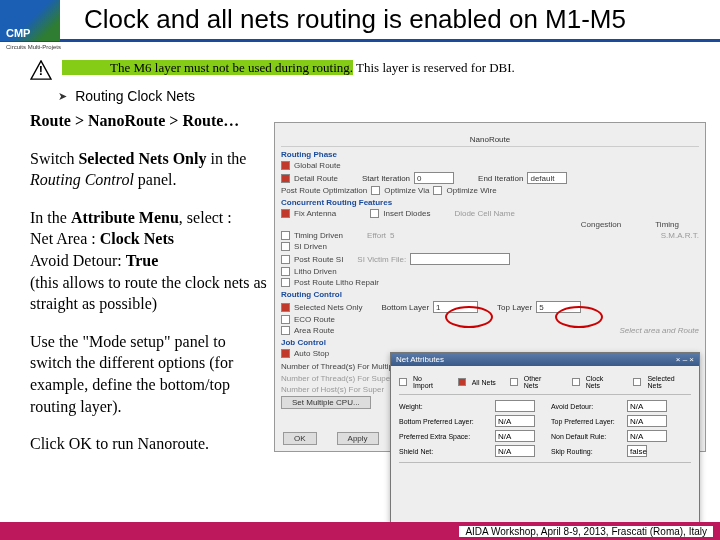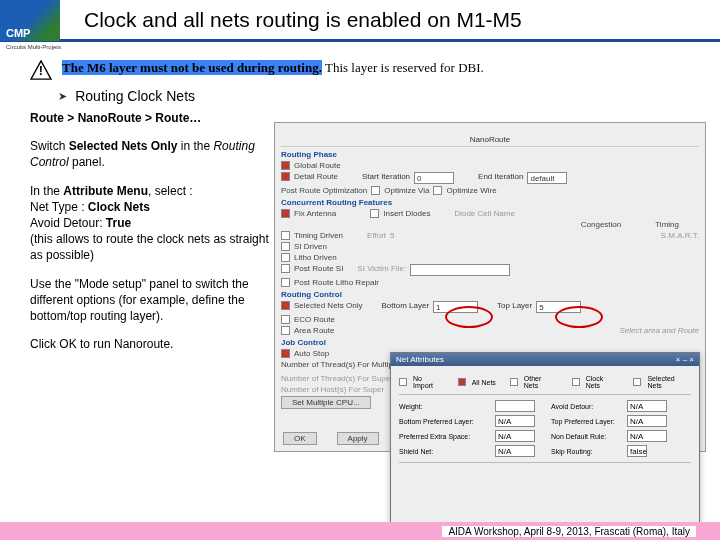--- a/index.html
+++ b/index.html
@@ -30,21 +30,21 @@
   .logo::after {
     content: "CMP";
     position: absolute;
     bottom: 2px;
     left: 6px;
     color: #fff;
     font-weight: bold;
     font-size: 11px;
   }
   .slide-title {
-    font-size: 21px;
+    font-size: 26px;
     font-weight: 400;
     color: #000;
     margin-left: 12px;
   }
   .tagline {
     font-size: 6px;
     color: #333;
     padding: 2px 6px;
   }
   .content {
@@ -60,41 +60,42 @@
   }
   .warn-icon {
     width: 22px;
     height: 20px;
   }
   .warn-text {
     font-family: "Times New Roman", serif;
     font-size: 13px;
   }
   .warn-text .hl {
-    background: #3b82f6;
-    font-weight: bold;
+    background: #84cc16;
+    font-weight: normal;
+    padding-left: 48px;
   }
   .bullet-row {
     display: flex;
     align-items: center;
     gap: 8px;
     margin: 6px 0 6px 28px;
   }
   .bullet-row .arrow {
     font-size: 11px;
     color: #333;
   }
   .clock-nets {
     font-size: 14px;
     font-weight: 400;
   }
   .left-col {
     width: 240px;
-    font-family: Liberation Sans, sans-serif;
-    font-size: 12px;
+    font-family: Liberation Serif, serif;
+    font-size: 16px;
     line-height: 1.35;
   }
   .left-col b { font-weight: bold; }
   .left-col .menu-path { font-weight: bold; margin: 4px 0 8px 0; }
   .nano-panel {
     position: absolute;
     top: 70px;
     left: 274px;
     width: 432px;
     height: 330px;
@@ -111,21 +112,21 @@
     padding-bottom: 2px;
     margin-bottom: 3px;
   }
   .np-section {
     color: #1a4a9c;
     font-weight: bold;
     margin: 3px 0 2px 0;
   }
   .np-row {
     display: flex;
-    align-items: flex-start;
+    align-items: center;
     gap: 4px;
     margin: 2px 0;
     flex-wrap: wrap;
   }
   .np-row label { color: #444; }
   .box {
     width: 9px;
     height: 9px;
     border: 1px solid #888;
     background: #fff;
@@ -199,27 +200,27 @@
     left: 8px;
     display: flex;
     gap: 20px;
   }
   .footer {
     position: absolute;
     bottom: 0;
     left: 0;
     right: 0;
     height: 18px;
-    background: #f9a8d4;
+    background: #be185d;
     color: #fff;
     font-size: 10px;
     display: flex;
     justify-content: flex-end;
     align-items: center;
-    padding: 0 24px;
+    padding: 0 7px;
   }
   .footer span {
     background: #fff;
     color: #000;
     padding: 0 6px;
   }
 </style>
 </head>
 <body>
 
@@ -246,21 +247,21 @@
     <span class="clock-nets">Routing Clock Nets</span>
   </div>
 
   <div class="left-col">
     <div class="menu-path">Route &gt; NanoRoute &gt; Route…</div>
     <p>
       <span>Switch </span><b>Selected Nets Only</b><span> in the </span><i>Routing Control</i><span> panel.</span>
     </p>
     <p>
       <span>In the </span><b>Attribute Menu</b><span>, select :</span><br>
-      <span>Net Type : </span><b>Clock Nets</b><br>
+      <span>Net Area : </span><b>Clock Nets</b><br>
       <span>Avoid Detour: </span><b>True</b><br>
       <span>(this allows to route the clock nets as straight as possible)</span>
     </p>
     <p>Use the "Mode setup" panel to switch the different options (for example, define the bottom/top routing layer).</p>
     <p>Click OK to run Nanoroute.</p>
   </div>
 
   <div class="nano-panel">
     <div class="np-title">NanoRoute</div>
 
@@ -303,27 +304,27 @@
       <span style="margin-left:20px;color:#999">Effort</span>
       <span style="color:#999">5</span>
       <span style="margin-left:auto;color:#999">S.M.A.R.T.</span>
     </div>
     <div class="np-row">
         <span class="box"></span>
         <label>SI Driven</label>
       </div>
     <div class="np-row">
         <span class="box"></span>
-        <label>Litho Driven</label>
-      </div>
-    <div class="np-row">
-        <span class="box"></span>
         <label>Post Route SI</label>
       <span style="margin-left:10px;color:#999">SI Victim File:</span>
         <span class="tf" style="width:100px"></span>
+      </div>
+    <div class="np-row">
+        <span class="box"></span>
+        <label>Litho Driven</label>
       </div>
     <div class="np-row">
         <span class="box"></span>
         <label>Post Route Litho Repair</label>
       </div>
 
     <div class="np-section">Routing Control</div>
     <div class="np-row">
       <span class="box red"></span>
         <label>Selected Nets Only</label>

